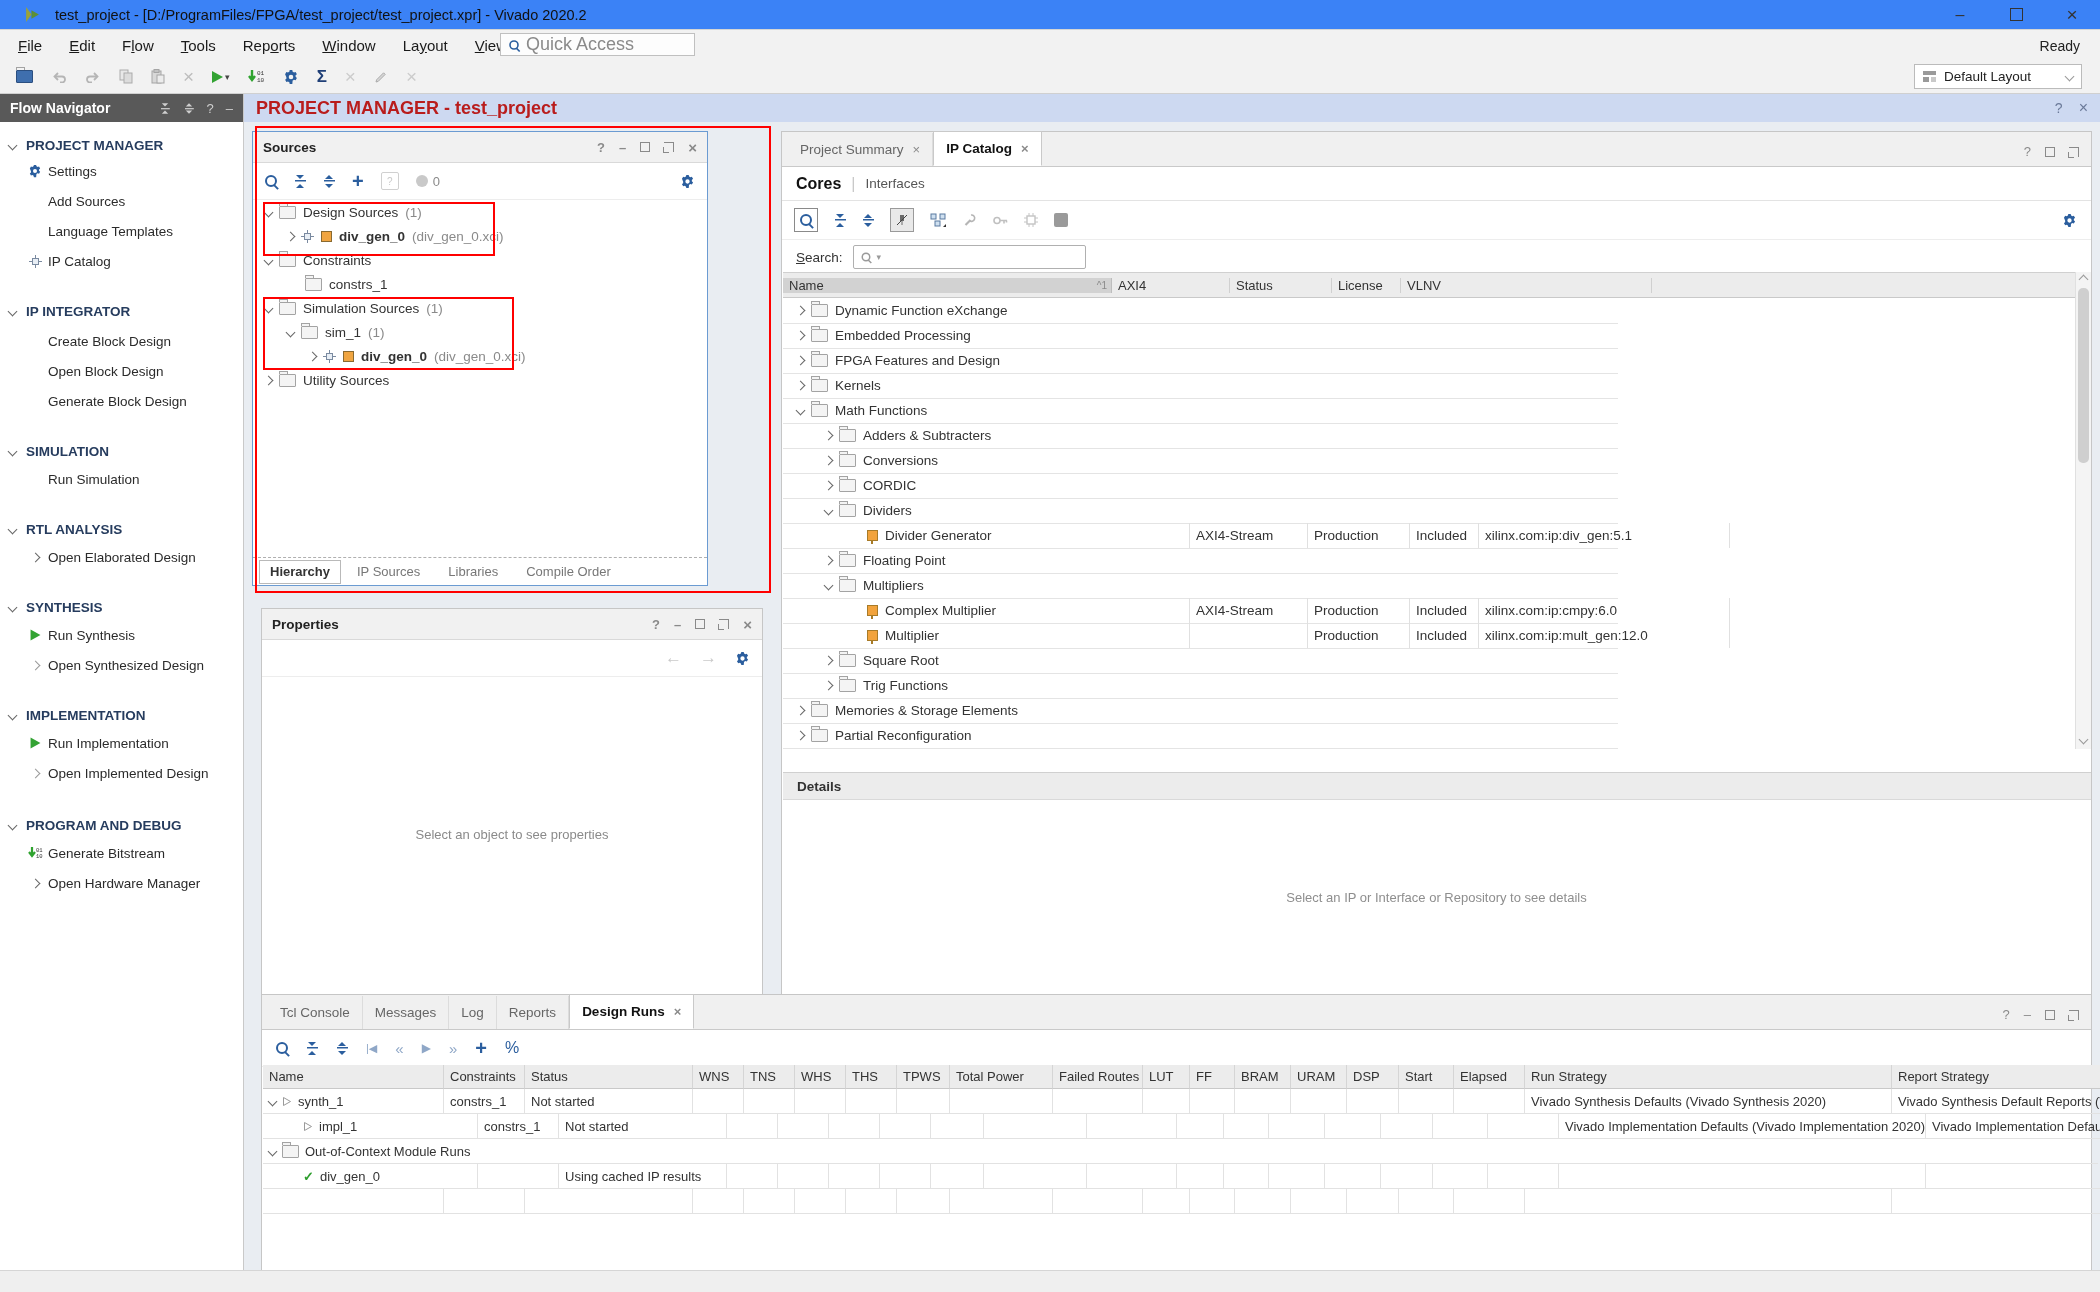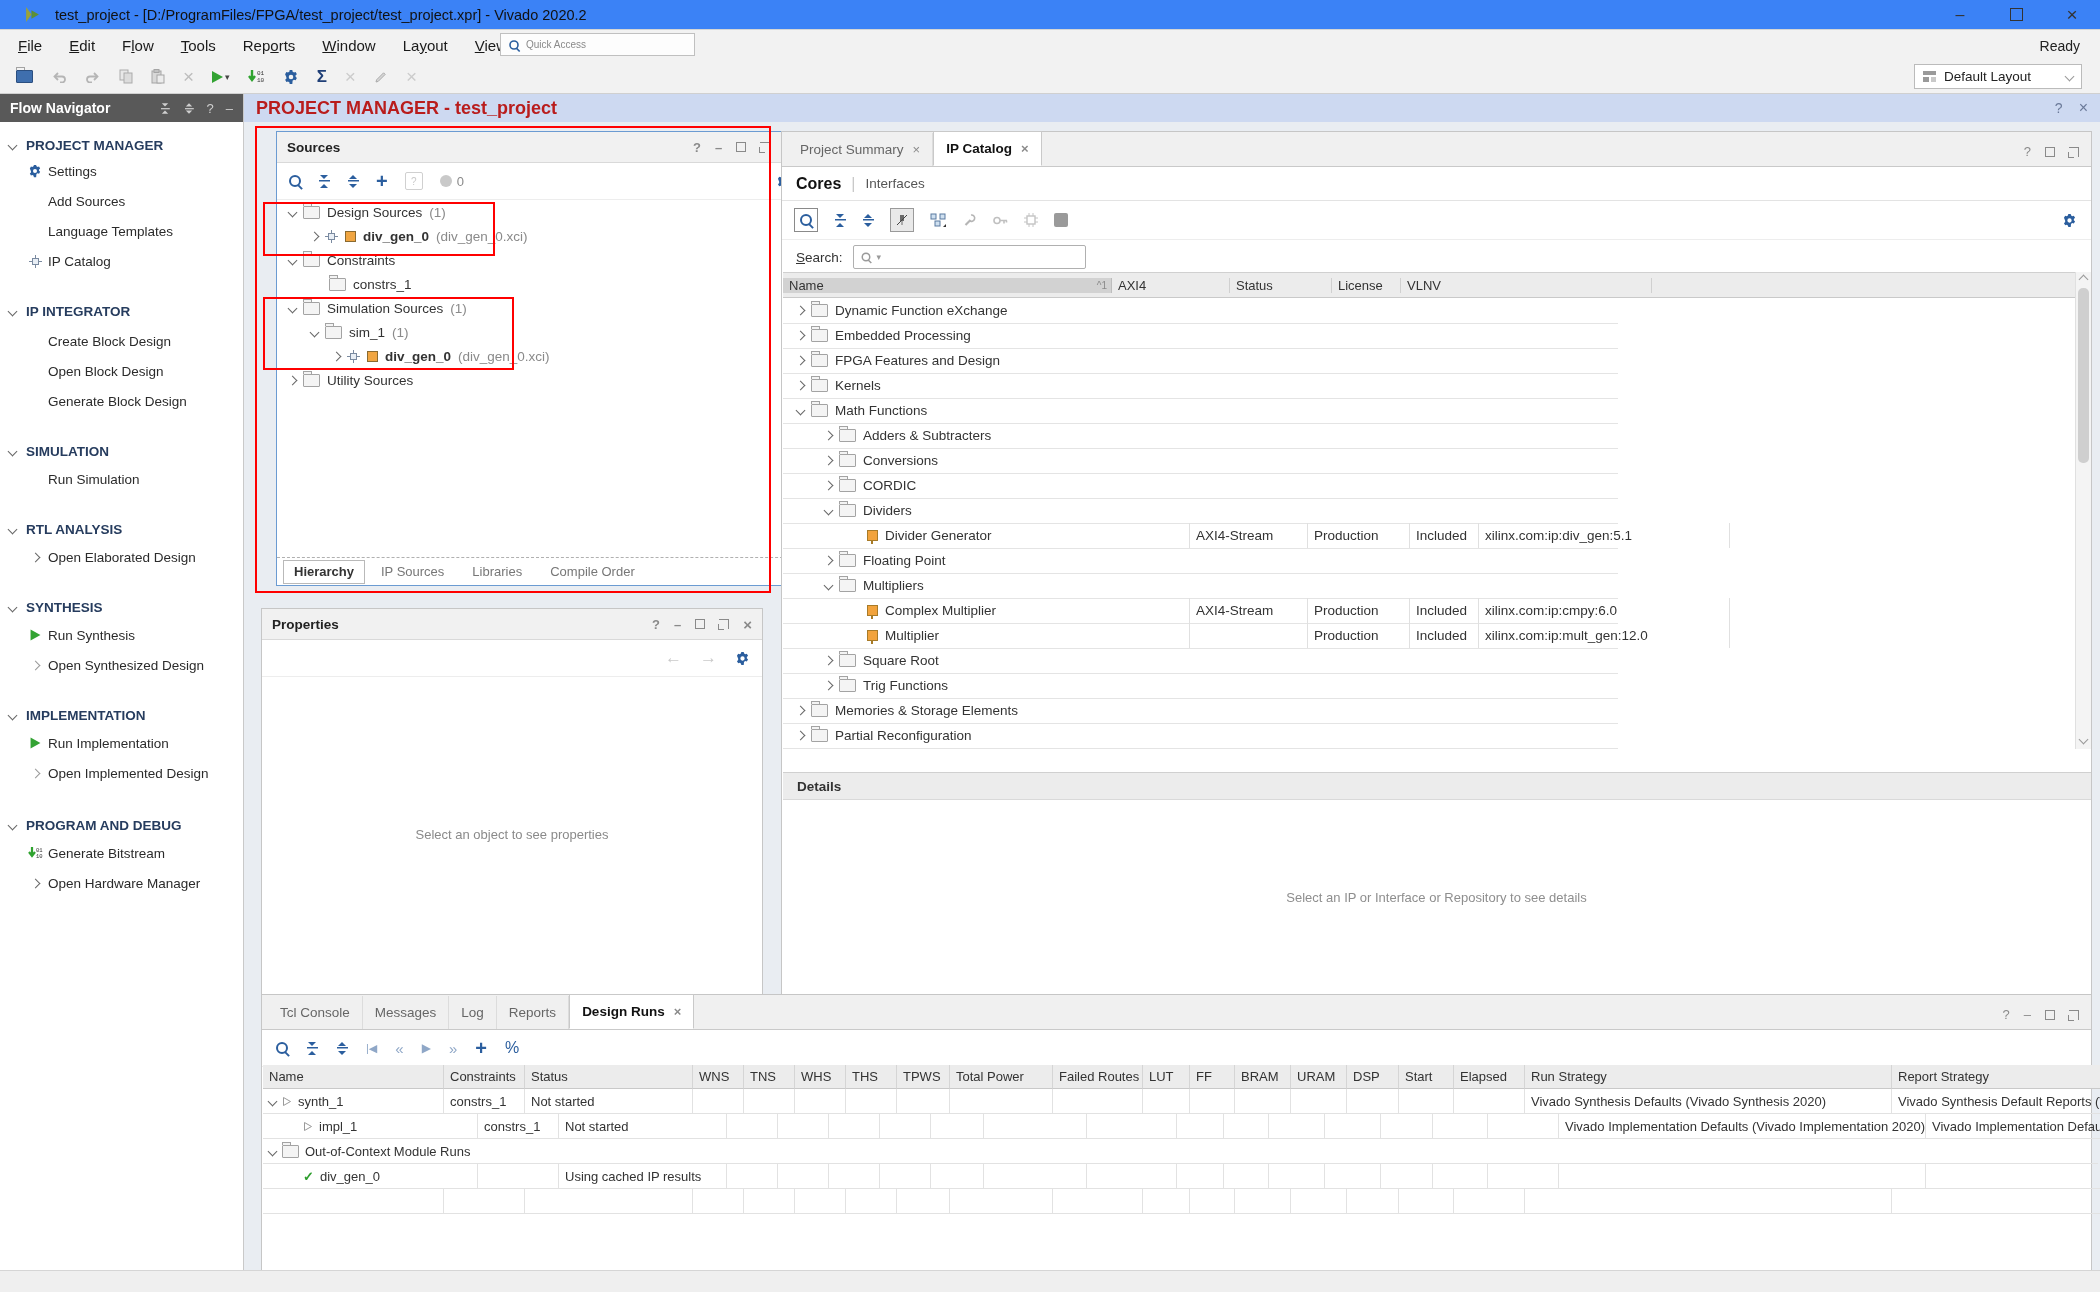--- a/index.html
+++ b/index.html
@@ -101,21 +101,21 @@
   <span class="mitem"><u>E</u>dit</span>
   <span class="mitem">F<u>l</u>ow</span>
   <span class="mitem"><u>T</u>ools</span>
   <span class="mitem">Rep<u>o</u>rts</span>
   <span class="mitem"><u>W</u>indow</span>
   <span class="mitem">La<u>y</u>out</span>
   <span class="mitem"><u>V</u>iew</span>
   <span class="mitem"><u>H</u>elp</span>
   <span class="abs fx" style="left:500px;top:3px;width:195px;height:23px;border:1px solid #c0c0c0;background:#fdfdfd;gap:6px;padding-left:7px;box-sizing:border-box">
     <span class="mag blue" style="transform:scale(.8)"></span>
-    <span class="gray" style="font-size:10px">Quick Access</span>
+    <span class="gray" style="font-size:18px">Quick Access</span>
   </span>
   <span class="abs" style="right:20px;top:8px;font-size:14px;color:#222">Ready</span>
 </div>
 
 <div class="abs fx" style="left:0;top:60px;width:2100px;height:34px;background:#f2f2f2;border-bottom:1px solid #d0d0d0;gap:18px;padding-left:16px;box-sizing:border-box">
   <span class="fx">
       <span class="fold" style="background:#3f6fae;border-color:#2b4f80"></span>
     </span>
   <svg width="16" height="13">
       <path d="M4 6.5h7a3 3 0 1 1 0 6H9" fill="none" stroke="#b5b5b5" stroke-width="1.8"></path>
@@ -293,21 +293,21 @@
 </div>
 
 <div class="abs fx" style="left:244px;top:94px;width:1856px;height:28px;background:#cdd9f1;padding:0 12px;box-sizing:border-box">
   <span class="bold" style="font-size:18px;color:#b91c1c">PROJECT MANAGER - test_project</span>
   <span class="fx" style="margin-left:auto;gap:16px;color:#6b7a99">
     <span style="font-size:14px">?</span>
     <span style="font-size:16px">×</span>
   </span>
 </div>
 
-<div class="panel" style="left:276px;top:131px;width:528px;height:455px;border:1.5px solid #6b9bd2;box-sizing:border-box">
+<div class="panel" style="left:252px;top:131px;width:456px;height:455px;border:1.5px solid #6b9bd2;box-sizing:border-box">
   <div class="ptitle">
     <span>Sources</span>
     <span class="pticons">
       <span class="pbtn">?</span>
       <span class="pbtn">–</span>
       <span class="psq"></span>
       <span class="pfl"></span>
       <span class="pbtn" style="font-size:15px">×</span>
     </span>
   </div>

